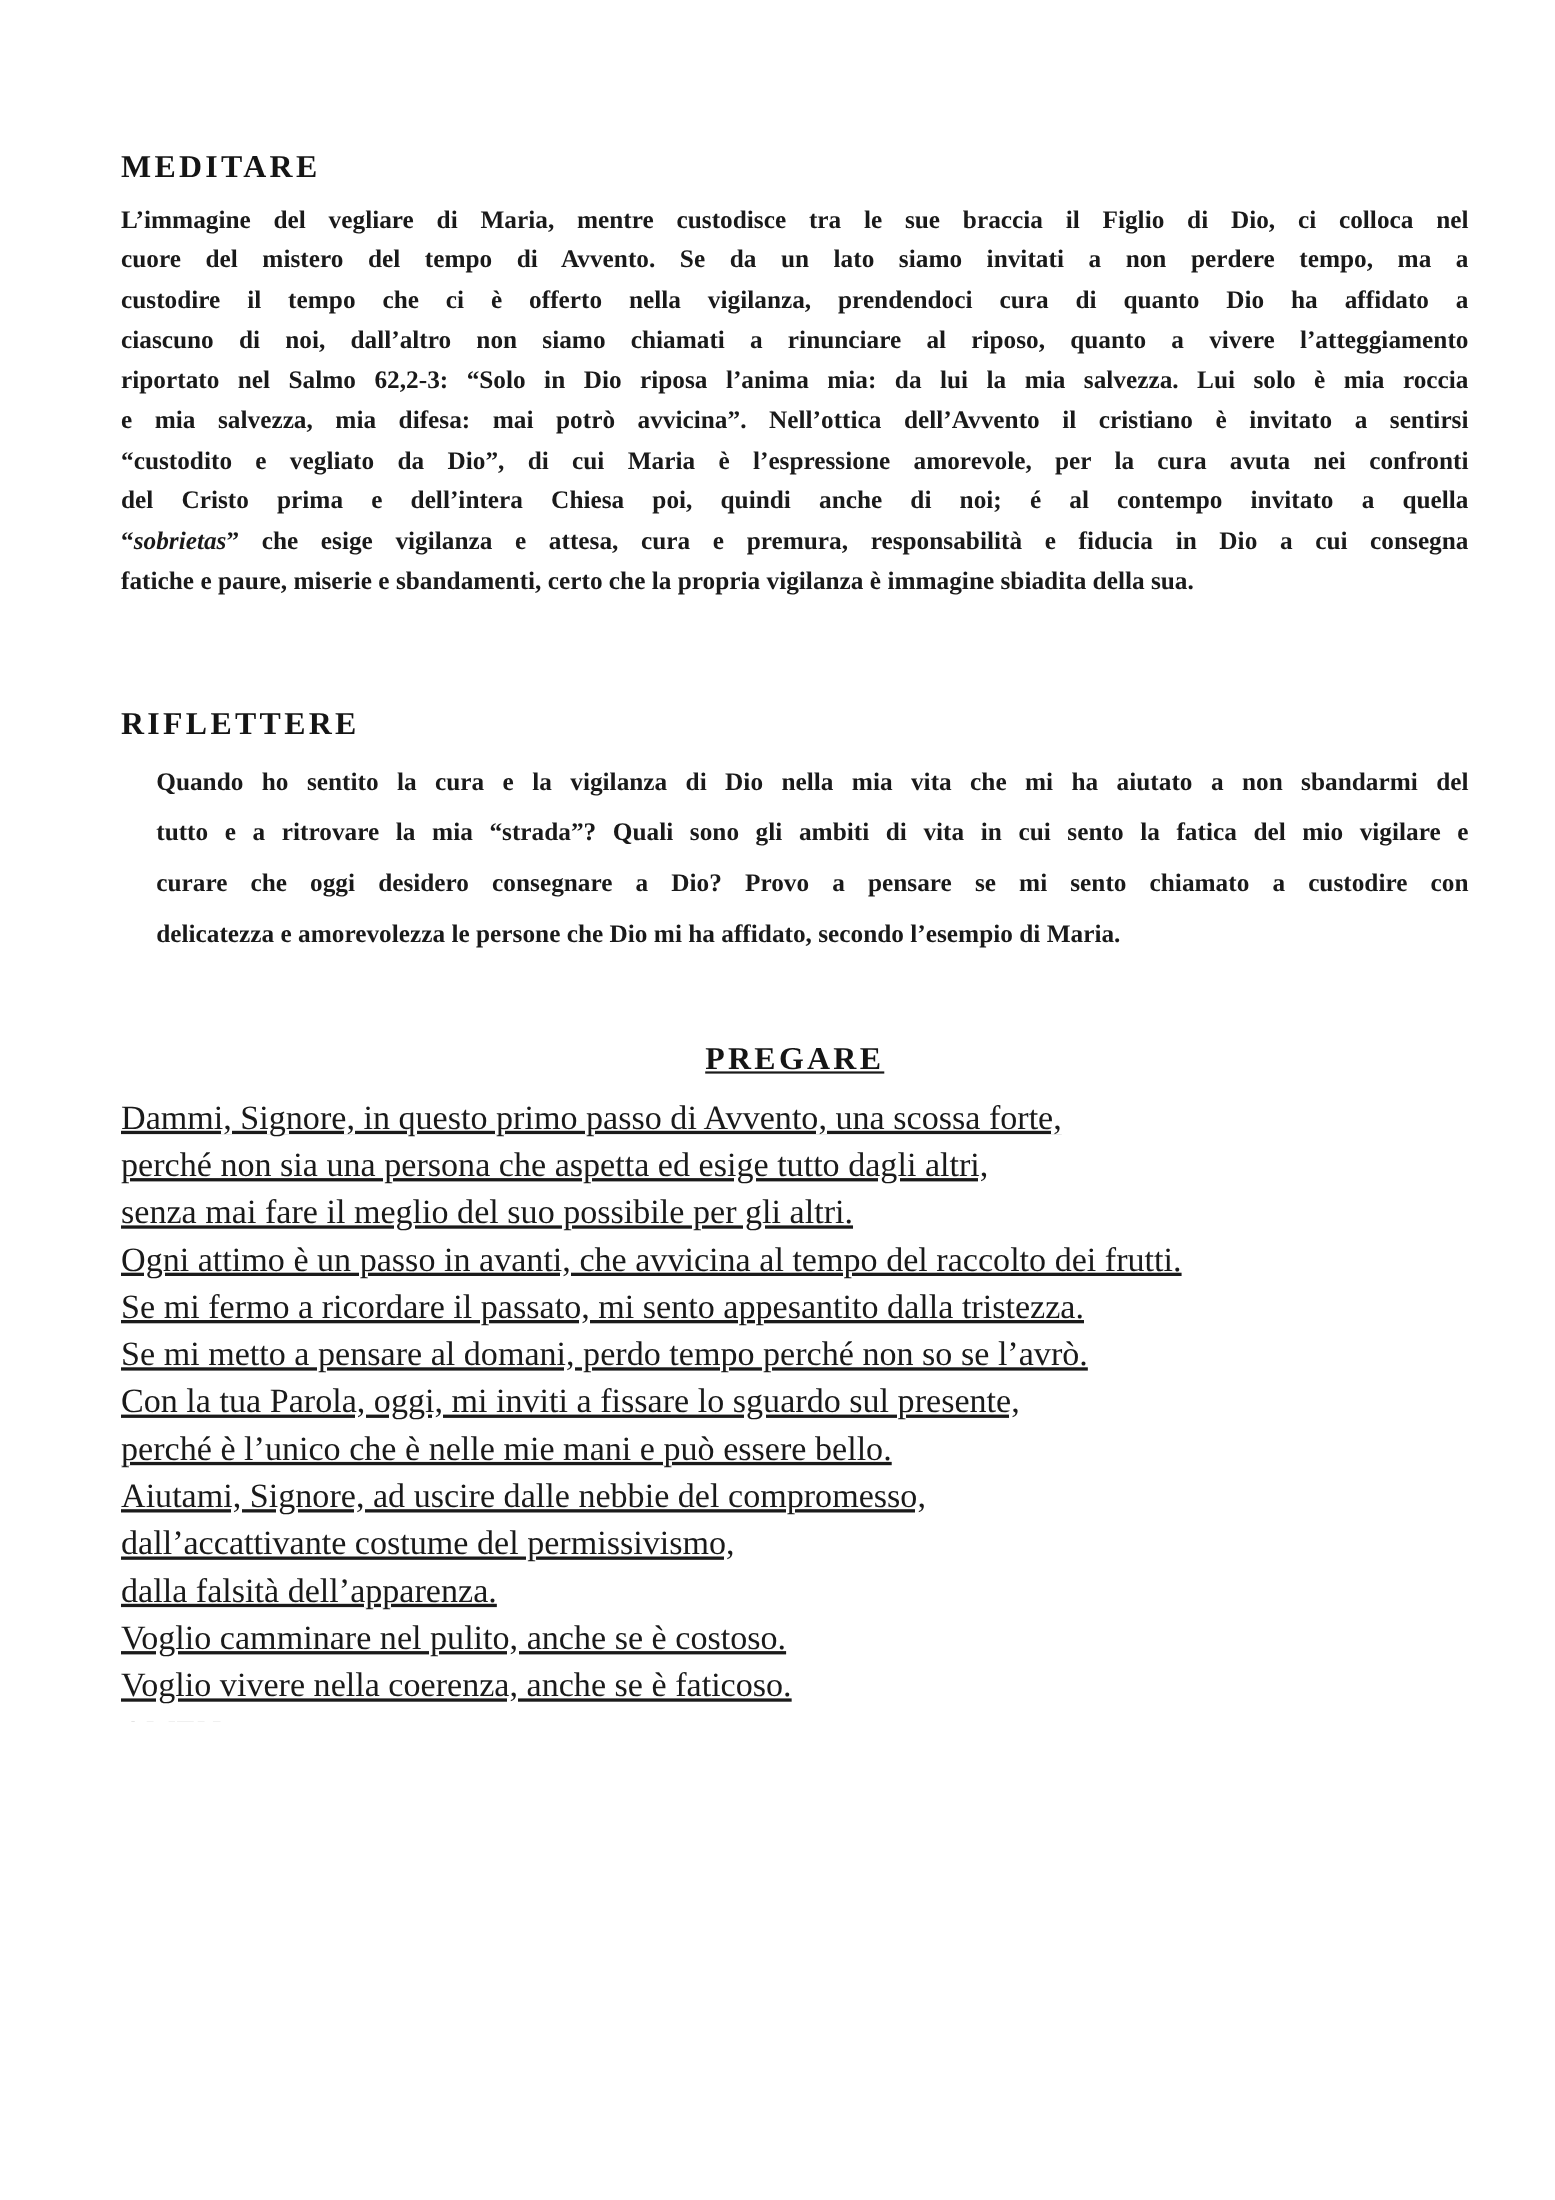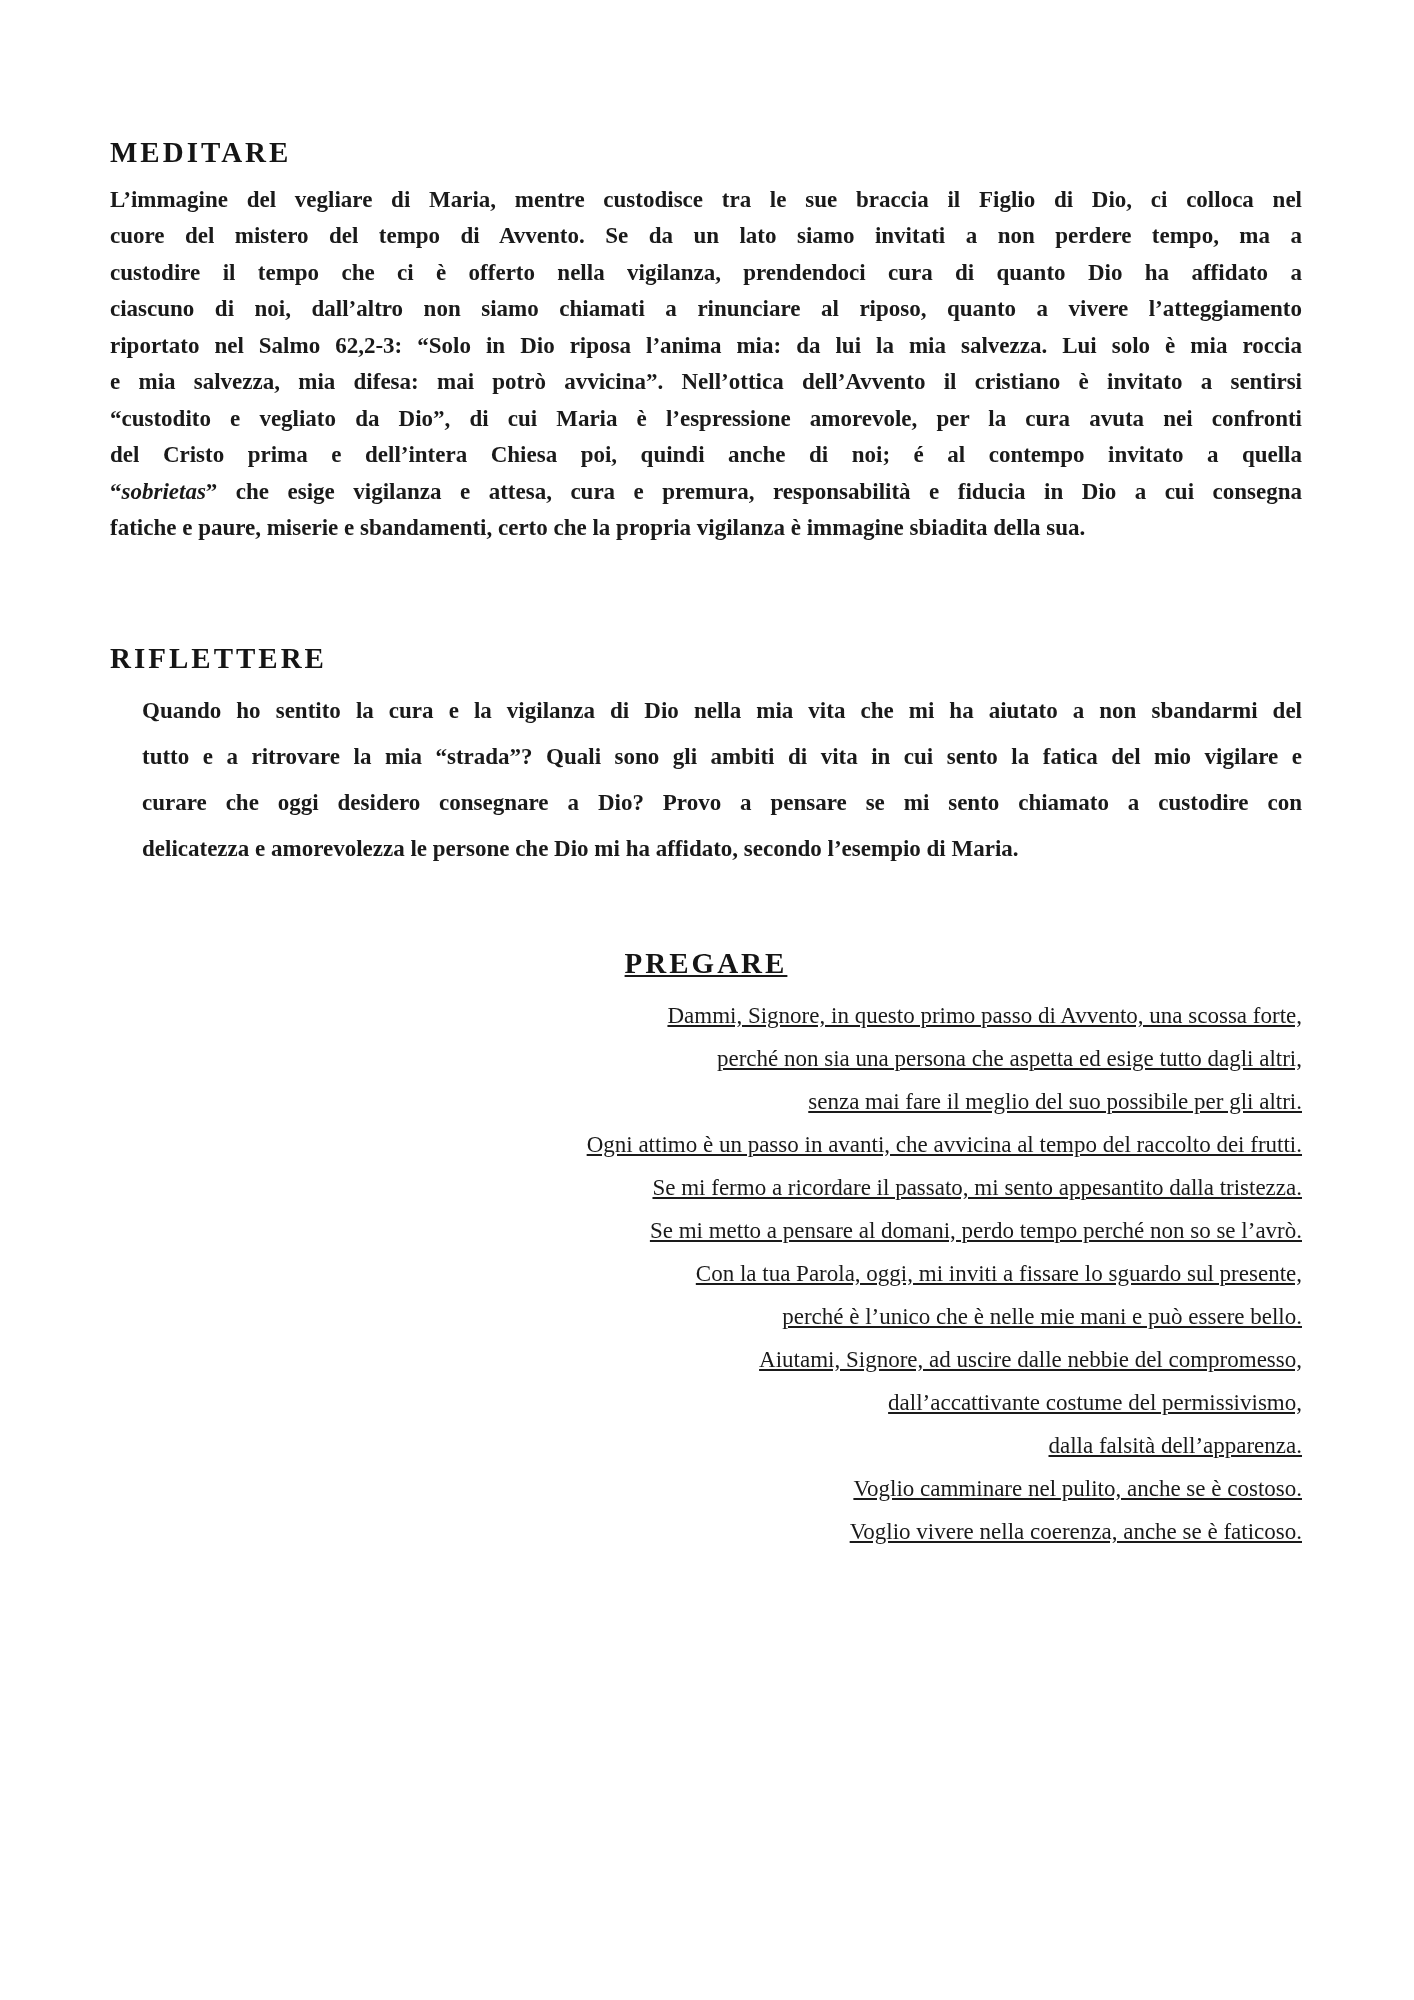--- a/index.html
+++ b/index.html
@@ -8,21 +8,21 @@
     background: #ffffff;
   }
   .page {
     position: relative;
     width: 1414px;
     height: 1565px;
     background: #ffffff;
     color: #1a1a1a;
     font-family: "Liberation Serif", "DejaVu Serif", serif;
     box-sizing: border-box;
-    padding: 137px 112px 0 110px;
+    padding: 137px 79px 0 110px;
     overflow: hidden;
   }
   h2.sec-heading {
     margin: 0 0 13px 0;
     font-size: 29px;
     line-height: 1.1;
     font-weight: 700;
     letter-spacing: 3px;
     color: #151515;
   }
@@ -38,23 +38,23 @@
   .para .jline:last-child { text-align-last: left; }
   .sec-meditare .jline { line-height: 36.5px; }
   .sec-riflettere { margin-top: 96px; }
   .sec-riflettere .jline { line-height: 46px; margin-left: 32px; }
   .sec-pregare { margin-top: 76px; text-decoration: underline; }
   .sec-pregare h2.sec-heading {
     text-align: center;
     margin-bottom: 14px;
   }
   .cline {
-    font-size: 23px;
+    font-size: 31px;
     line-height: 43px;
-    text-align: right;
+    text-align: left;
   }
   .page-footer {
     position: absolute;
     top: 1826px;
     right: 112px;
     font-size: 23px;
     color: #1a1a1a;
     text-align: right;
   }
   .page-footer .pf-num {

